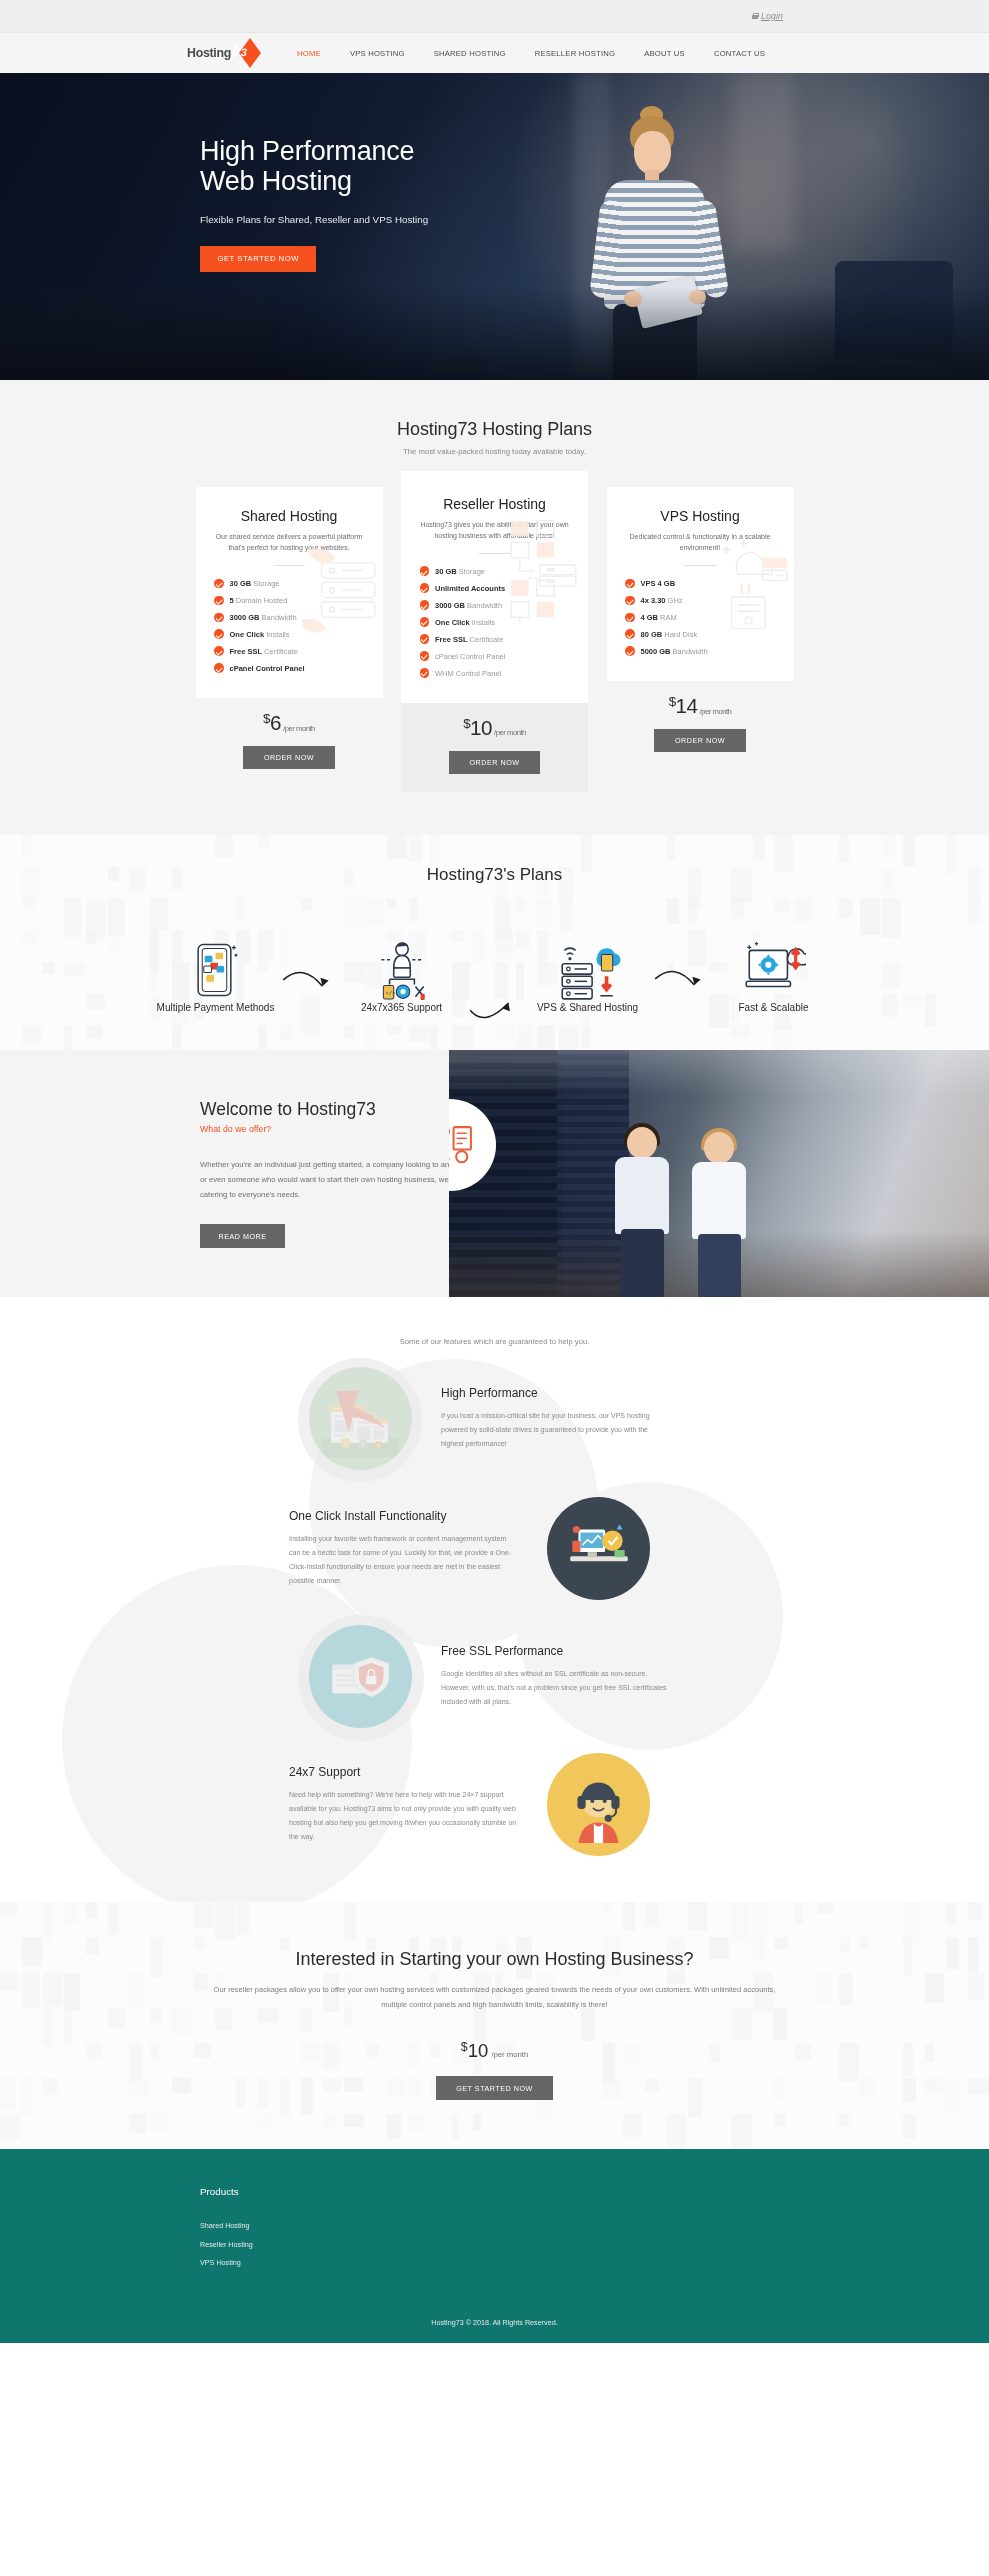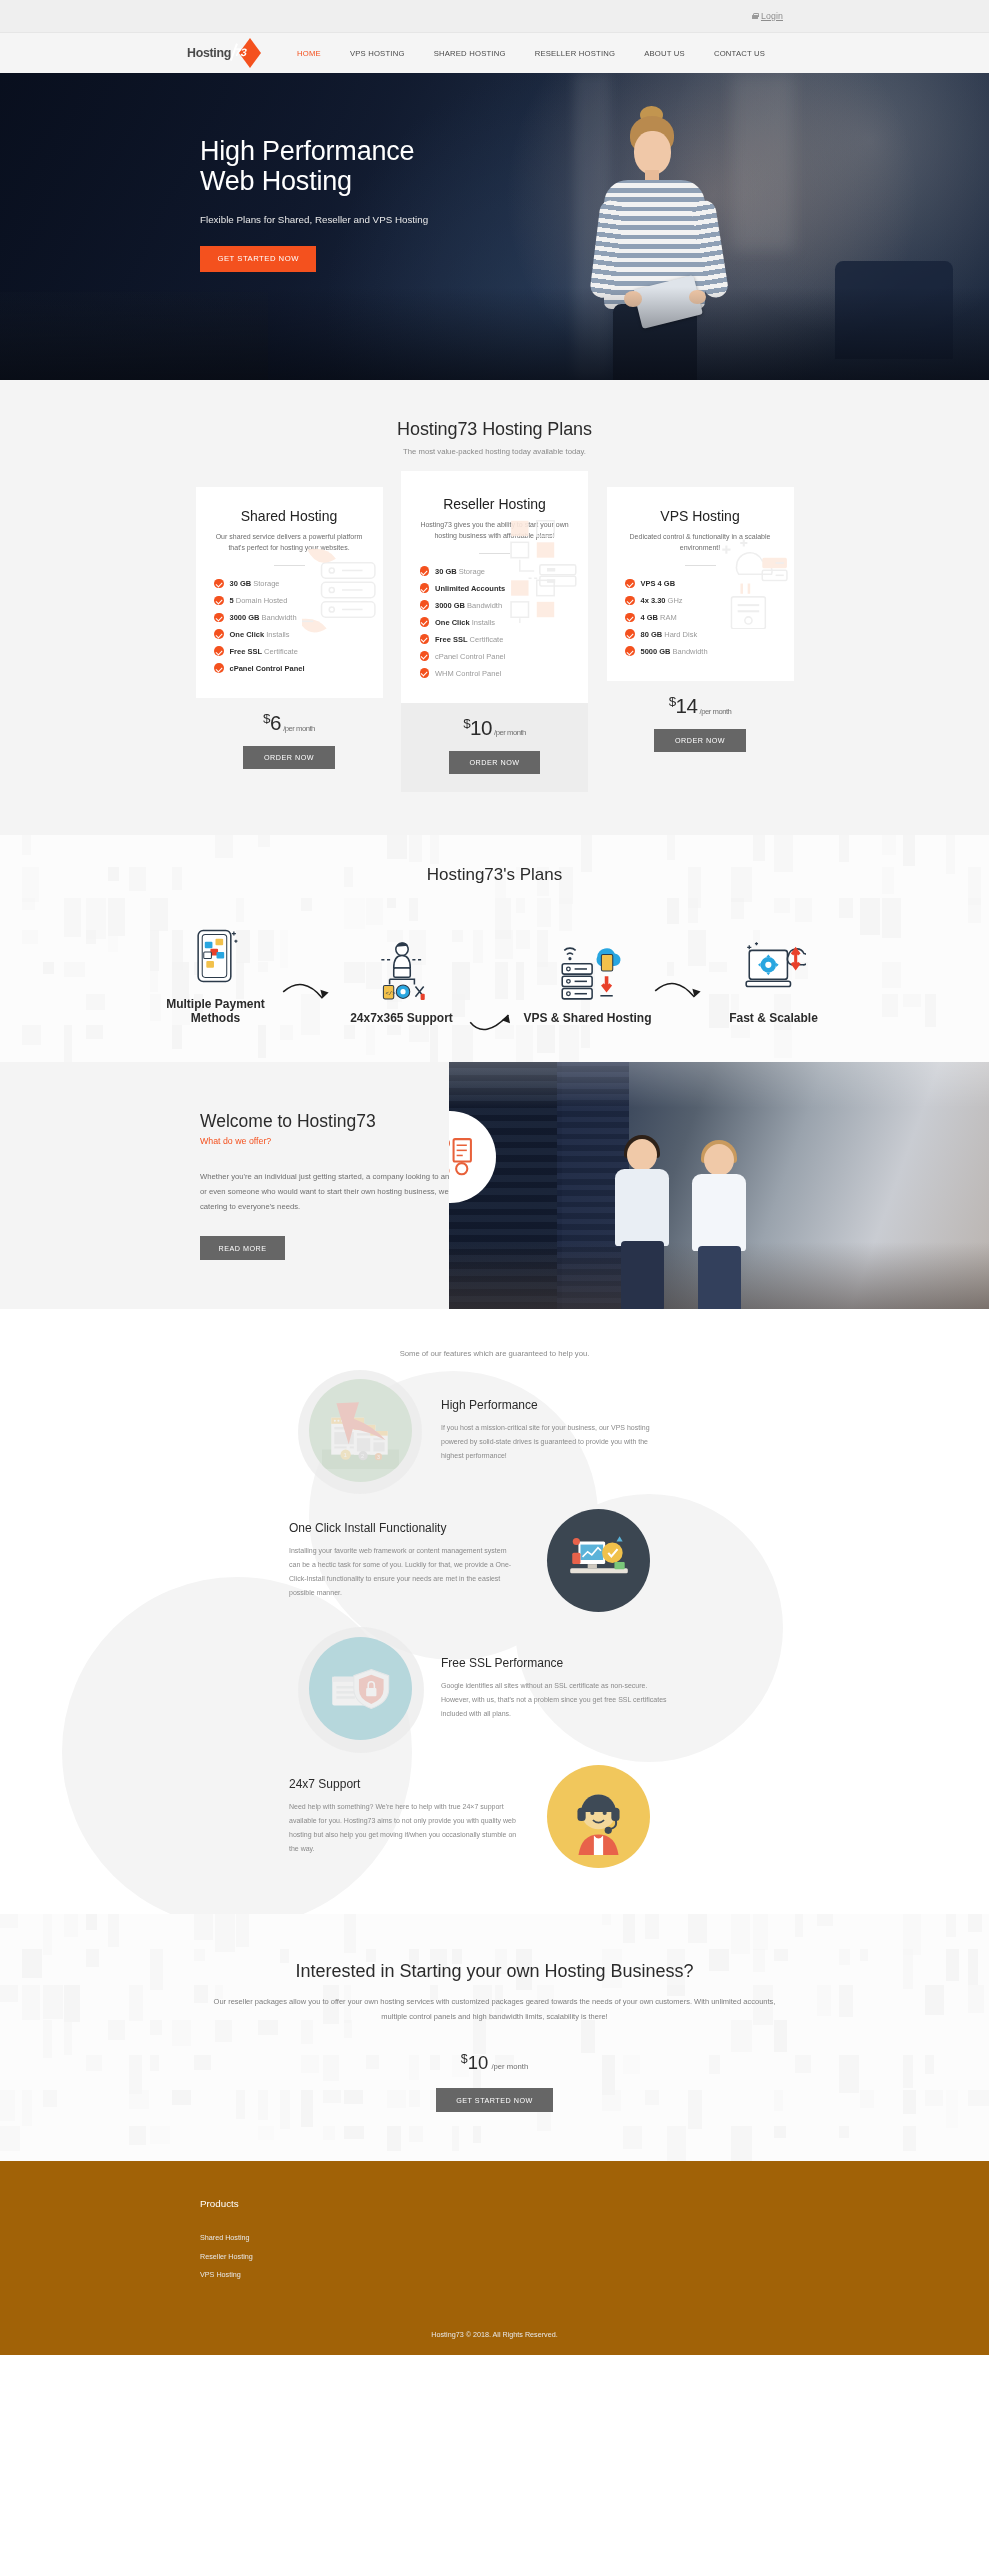--- a/index.html
+++ b/index.html
@@ -13,20 +13,21 @@
 
   
   .topbar {
     height: 33px;
     background: #efefef;
     display: flex;
     align-items: center;
     justify-content: flex-end;
     padding-right: 206px;
     border-bottom: 0.5px solid #e6e6e6;
+    font-style: italic;
   }
   .login-link {
     display: flex; align-items: center; gap: 3.1px;
     font-size: 8.8px; color: #8d8d8d;
     letter-spacing: 0.1px;
   }
   .lock-icon { display:inline-block; width: 5.7px; height: 6.7px; position: relative; }
   .lock-icon::before {
     content:""; position:absolute; left:0; bottom:0; width:5.7px; height:4.1px;
     background:#9a9a9a; border-radius:0.5px;
@@ -191,21 +192,21 @@
 
   
   .flow-section { position:relative; background:#fcfcfc; padding: 30px 0 37px; overflow:hidden; }
   .pixel-bg { position:absolute; inset:0; opacity:.55; }
   .pixel-bg span { position:absolute; background:#ededed; }
   .flow-title { position:relative; z-index:2; text-align:center; font-size: 17px; font-weight:400; color:#2b2b2b; }
   .flow-row { position:relative; z-index:2; display:flex; justify-content:center; align-items:flex-end; margin-top: 16.5px; gap: 0; }
   .flow-item { width: 129px; text-align:center; position:relative; }
   .flow-item.down { padding-top: 38px; }
   .flow-icon { height: 62px; display:flex; align-items:flex-end; justify-content:center; }
-  .flow-label { margin-top: 10px; font-size: 12px; color:#2b2b2b;font-weight:bold; }
+  .flow-label { margin-top: 1px; font-size: 10px; color:#2b2b2b; }
   .flow-arrow { width: 57px; height: 62px; position:relative; }
   .arrow-svg { position:absolute; left:0; top: 0; }
 
   
   .welcome { display:flex; background:#f4f4f4; height: 247px; position:relative; }
   .welcome-left { width: 449px; padding: 49px 0 0 200px; }
   .welcome-h { font-size: 17.5px; color:#2b2b2b; font-weight:400; }
   .welcome-sub { margin-top: 4.1px; color:#f4511e; font-size: 8.8px; }
   .welcome-p { margin-top: 23px; font-size: 7.7px; line-height: 1.95; color:#6f6f6f; width: 309px; }
   .read-btn {
@@ -258,21 +259,21 @@
   .cta-price .cur { font-size: 12.4px; vertical-align: 6.2px; }
   .cta-price .per { font-size: 7.7px; color:#6f6f6f; margin-left: 3.1px; }
   .cta-btn {
     position:relative; z-index:2; margin-top: 13.4px; display:inline-block;
     background:#666; color:#fff; border:none; padding: 7.7px 20.6px;
     font-size: 7.2px; letter-spacing:0.5px; text-transform:uppercase; cursor:pointer;
     font-family:"Liberation Sans", sans-serif;
   }
 
   
-  .footer { background:#a16207; color:#fff; padding: 37px 0 0; }
+  .footer { background:#0f766e; color:#fff; padding: 37px 0 0; }
   .footer-cols { display:flex; padding-left: 200px; }
   .fcol-products { width: 309px; }
   .fcol-support { width: 258px; }
   .fcol-title { font-size: 9.8px; font-weight: 400; margin-bottom: 24px; }
   .fcol a { display:block; color:#e8e8e8; font-size: 7.2px; text-decoration:none; margin-bottom: 9.3px; }
   .footer-bottom { margin-top: 31px; padding: 11.3px 0 15.5px; text-align:center; font-size: 7.2px; color:#e8e8e8; }
 </style>
 </head>
 <body>
 

